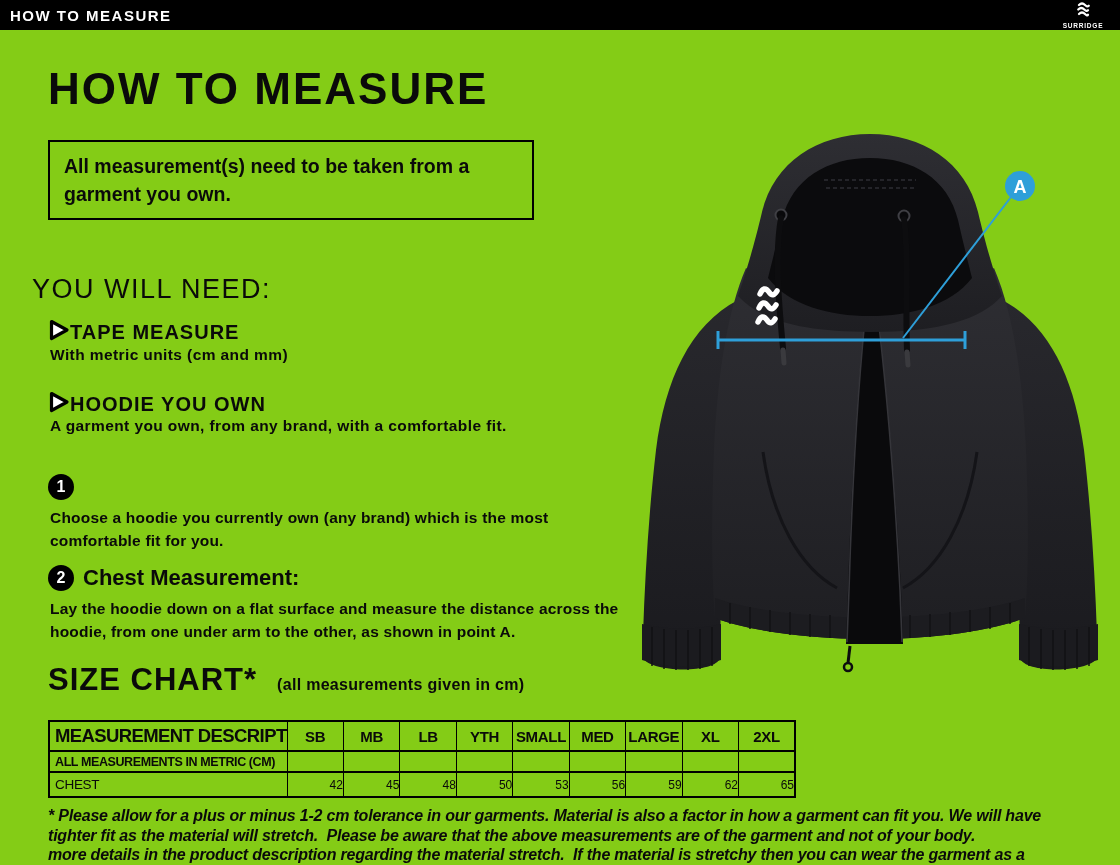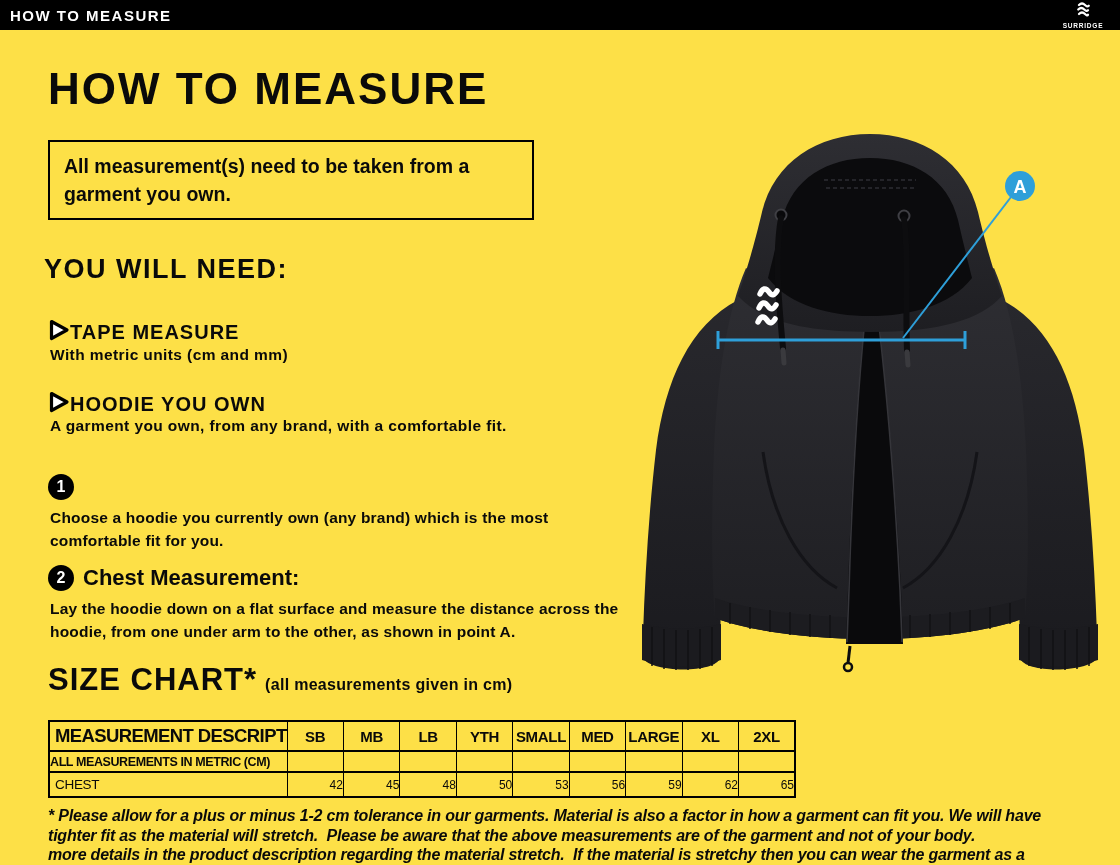--- a/index.html
+++ b/index.html
@@ -1,60 +1,60 @@
 <!DOCTYPE html>
 <html><head>
 <meta charset="utf-8">
 <style>
   * { margin:0; padding:0; box-sizing:border-box; }
   html,body { background:#fff; }
   body { font-family:"Liberation Sans", sans-serif; color:#0a0a0a; }
-  .page { position:relative; width:1120px; height:865px; background:#fde047; overflow:hidden; }
+  .page { position:relative; width:1120px; height:865px; background:#84cc16; overflow:hidden; }
 
   
   .topbar { position:absolute; left:0; top:0; width:1120px; height:30px; background:#000;
             display:flex; align-items:center; }
   .topbar-title { color:#fff; font-weight:bold; font-size:15px; letter-spacing:1.5px; padding-left:10px; }
   .brand { position:absolute; right:8px; top:1px; width:58px; height:28px; display:flex;
            flex-direction:column; align-items:center; justify-content:center; }
   .brand-name { color:#fff; font-size:6.5px; font-weight:bold; letter-spacing:0.8px; margin-top:1px; }
 
   
   .h1 { position:absolute; left:48px; top:64px; font-size:44px; font-weight:bold; letter-spacing:2px; }
   .notice { position:absolute; left:48px; top:140px; width:486px; border:2.5px solid #000;
             padding:10px 14px; font-size:19.5px; font-weight:bold; line-height:28px; }
-  .h2 { position:absolute; left:44px; font-size:27px; font-weight:bold; letter-spacing:1.5px; }
+  .h2 { position:absolute; left:32px; font-size:27px; font-weight:normal; letter-spacing:1.5px;margin-top:20px; }
 
   .need-item { position:absolute; left:48px; display:flex; align-items:center; }
   .need-title { font-size:20px; font-weight:bold; letter-spacing:1px; }
   .need-desc { position:absolute; left:50px; font-size:15.5px; font-weight:bold; letter-spacing:0.4px; }
 
   .step-head { position:absolute; left:48px; display:flex; align-items:center; gap:9px; }
   .step-badge { width:26px; height:26px; border-radius:50%; background:#000; color:#fff;
                 display:flex; align-items:center; justify-content:center;
                 font-size:16px; font-weight:bold; }
   .step-title { font-size:22px; font-weight:bold; }
   .step-desc { position:absolute; left:50px; width:582px; font-size:15.5px; font-weight:bold;
                line-height:23px; letter-spacing:0.2px; }
 
-  .sc-head { position:absolute; left:48px; top:662px; display:flex; align-items:baseline; gap:8px; }
+  .sc-head { position:absolute; left:48px; top:662px; display:flex; align-items:baseline; gap:20px; }
   .sc-title { font-size:31px; font-weight:bold; letter-spacing:1px; }
   .sc-sub { font-size:16px; font-weight:bold; letter-spacing:0.3px; }
 
   
   table.size { position:absolute; left:48px; top:720px; width:748px; border-collapse:collapse;
                table-layout:fixed; border:2px solid #000; }
   table.size th, table.size td { border:1px solid #000; text-align:center; vertical-align:middle;
                overflow:hidden; white-space:nowrap; }
   table.size col.c0 { width:238px; }
   table.size thead th { height:30px; font-size:15px; font-weight:bold; letter-spacing:-0.3px;
                border-bottom:2px solid #000; }
   table.size thead th.c0 { font-size:18.5px; text-align:left; padding-left:5px; letter-spacing:-0.6px; }
   table.size tr.metric td { height:21px; border-bottom:2px solid #000; }
-  table.size tr.metric td.c0 { font-size:12.5px; font-weight:bold; text-align:left; 
+  table.size tr.metric td.c0 { font-size:12.5px; font-weight:bold; text-align:left; padding-left:5px;
                letter-spacing:-0.4px; }
   table.size tr.vals td { height:25px; font-size:12px; font-weight:normal;text-align:right; }
   table.size tr.vals td.c0 { font-size:13.5px; text-align:left; padding-left:5px; letter-spacing:-0.3px; }
 
   
   .footnote { position:absolute; left:48px; top:806px; font-size:16px; font-weight:bold;
               font-style:italic; line-height:19.5px; letter-spacing:-0.2px; }
   .footnote div { white-space:pre; }
 
   

